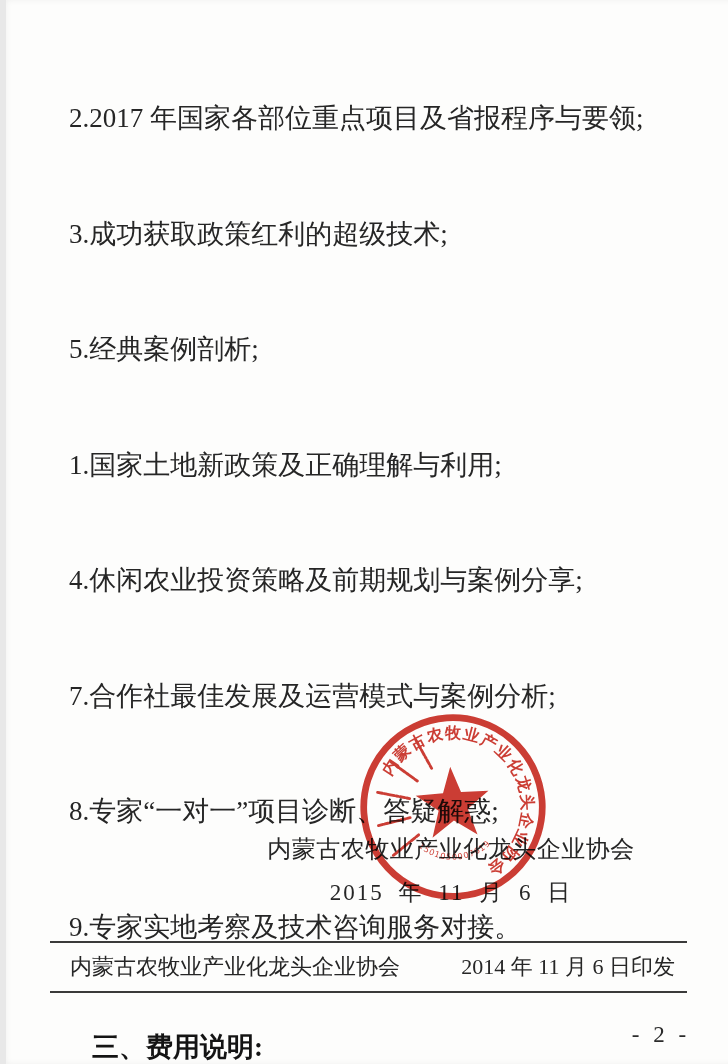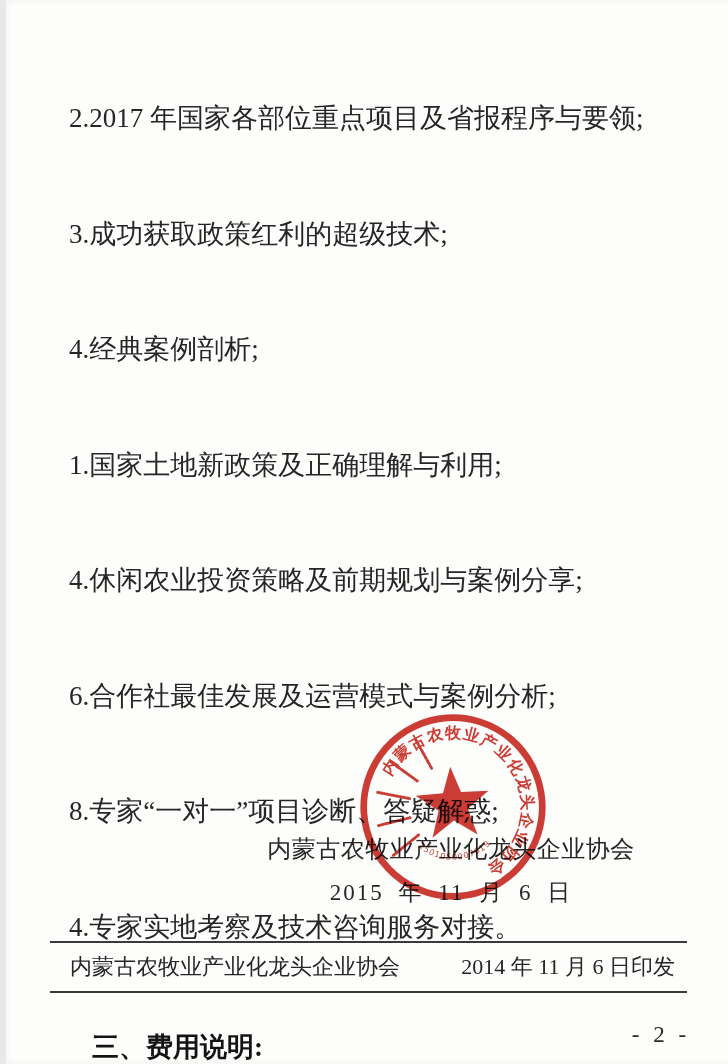--- a/index.html
+++ b/index.html
@@ -38,26 +38,26 @@
   }
 </style>
 </head>
 <body>
 
 <div id="page">
 
   <div id="body-text">
     <div class="ln indent-item">2.2017 年国家各部位重点项目及省报程序与要领;</div>
     <div class="ln indent-item">3.成功获取政策红利的超级技术;</div>
-    <div class="ln indent-item">4.经典案例剖析;</div>
+    <div class="ln indent-item">5.经典案例剖析;</div>
     <div class="ln indent-item">1.国家土地新政策及正确理解与利用;</div>
     <div class="ln indent-item">4.休闲农业投资策略及前期规划与案例分享;</div>
-    <div class="ln indent-item">6.合作社最佳发展及运营模式与案例分析;</div>
+    <div class="ln indent-item">7.合作社最佳发展及运营模式与案例分析;</div>
     <div class="ln indent-item">8.专家“一对一”项目诊断、答疑解惑;</div>
-    <div class="ln indent-item">4.专家实地考察及技术咨询服务对接。</div>
+    <div class="ln indent-item">9.专家实地考察及技术咨询服务对接。</div>
     <div class="ln heading">三、费用说明:</div>
     
     
     
     
     
     
     
     
   </div>

